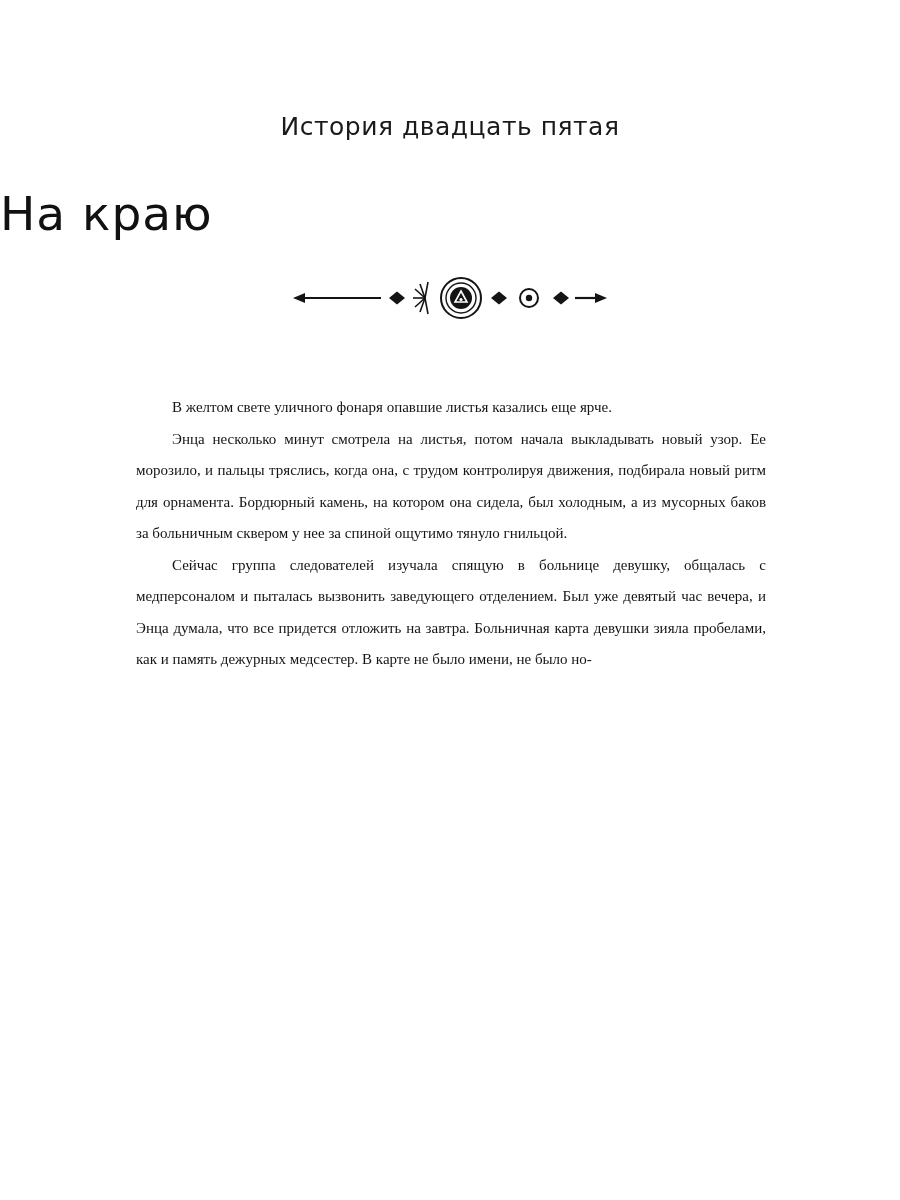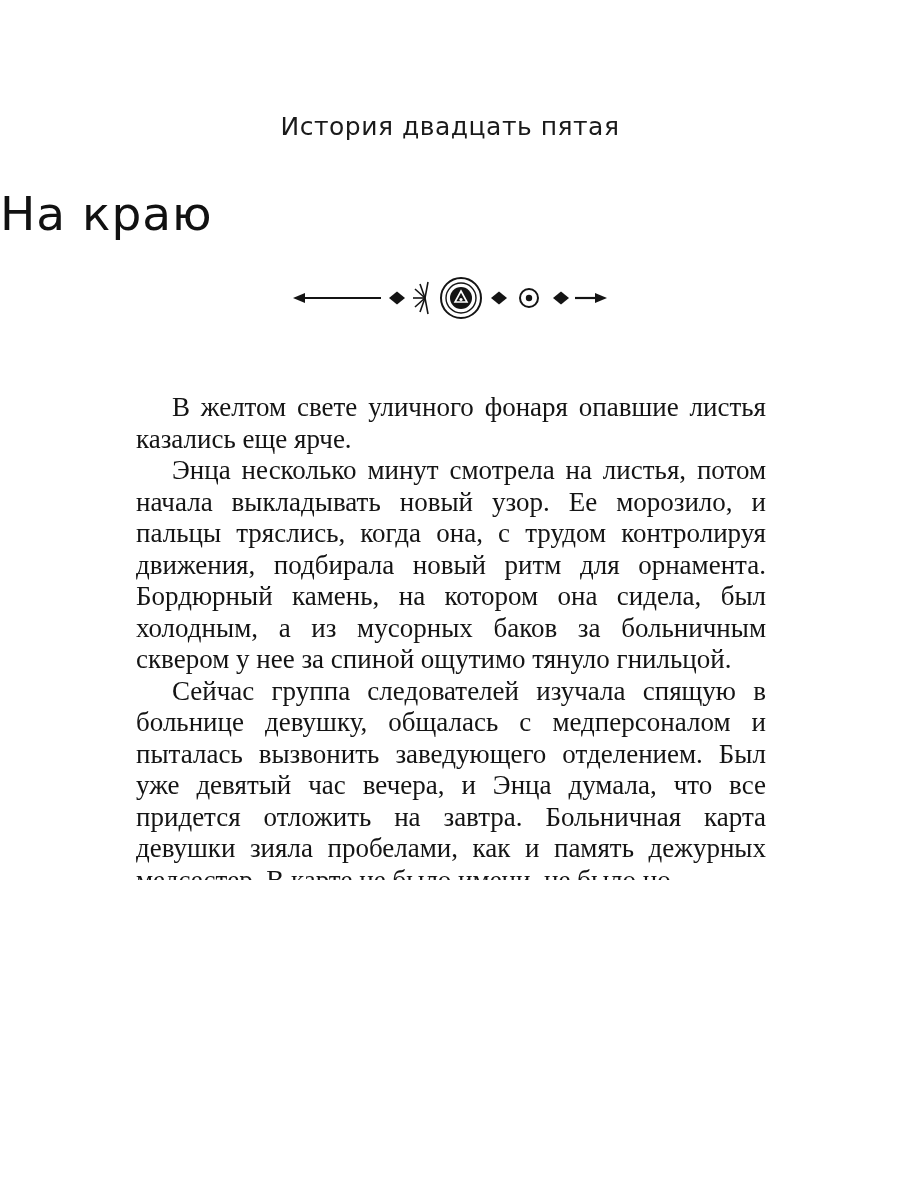--- a/index.html
+++ b/index.html
@@ -51,21 +51,21 @@
     height: 60px;
     display: flex;
     align-items: center;
     justify-content: center;
   }
   .body-text {
     position: absolute;
     top: 392px;
     left: 136px;
     width: 630px;
-    font-size: 27px;
+    font-size: 15px;
     line-height: 31.5px;
     text-align: justify;
     text-justify: inter-word;
     color: #141414;
     hyphens: manual;
   }
   .body-text p {
     margin: 0;
     text-indent: 36px;
   }

